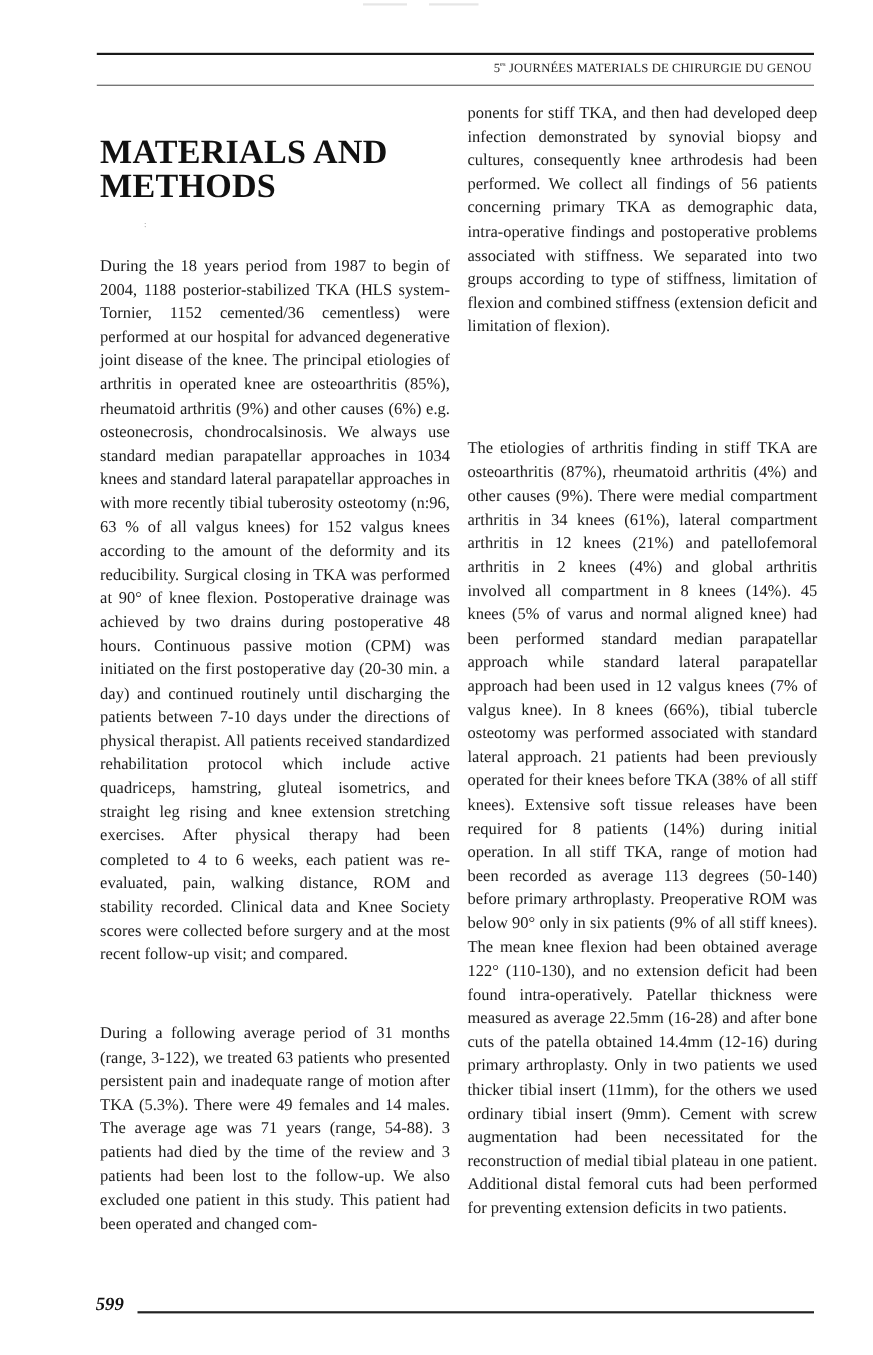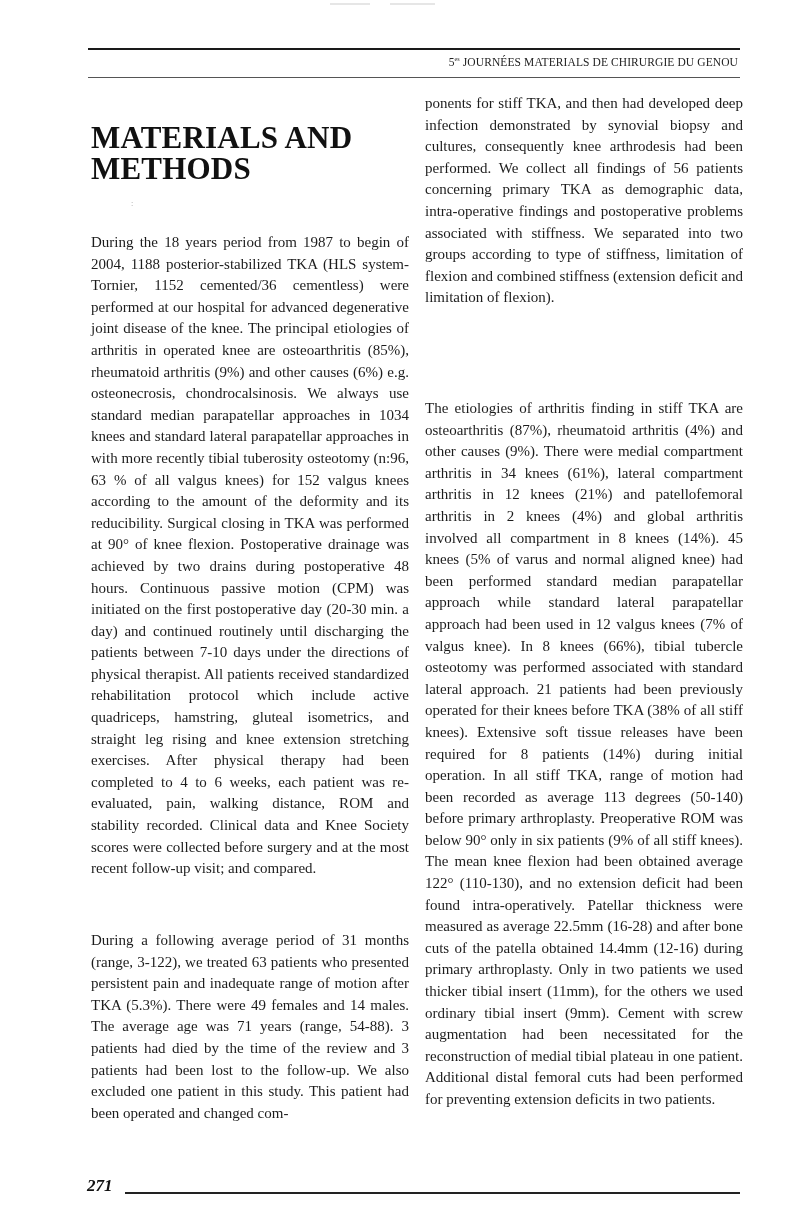--- a/index.html
+++ b/index.html
@@ -119,14 +119,14 @@
   <p class="body">During a following average period of 31 months (range, 3-122), we treated 63 patients who presented persistent pain and inadequate range of motion after TKA (5.3%). There were 49 females and 14 males. The average age was 71 years (range, 54-88). 3 patients had died by the time of the review and 3 patients had been lost to the follow-up. We also excluded one patient in this study. This patient had been operated and changed com-</p>
 </div>
 
 <div class="para-right-1">
   <p class="body">ponents for stiff TKA, and then had developed deep infection demonstrated by synovial biopsy and cultures, consequently knee arthrodesis had been performed. We collect all findings of 56 patients concerning primary TKA as demographic data, intra-operative findings and postoperative problems associated with stiffness. We separated into two groups according to type of stiffness, limitation of flexion and combined stiffness (extension deficit and limitation of flexion).</p>
 </div>
 <div class="para-right-2">
   <p class="body">The etiologies of arthritis finding in stiff TKA are osteoarthritis (87%), rheumatoid arthritis (4%) and other causes (9%). There were medial compartment arthritis in 34 knees (61%), lateral compartment arthritis in 12 knees (21%) and patellofemoral arthritis in 2 knees (4%) and global arthritis involved all compartment in 8 knees (14%). 45 knees (5% of varus and normal aligned knee) had been performed standard median parapatellar approach while standard lateral parapatellar approach had been used in 12 valgus knees (7% of valgus knee). In 8 knees (66%), tibial tubercle osteotomy was performed associated with standard lateral approach. 21 patients had been previously operated for their knees before TKA (38% of all stiff knees). Extensive soft tissue releases have been required for 8 patients (14%) during initial operation. In all stiff TKA, range of motion had been recorded as average 113 degrees (50-140) before primary arthroplasty. Preoperative ROM was below 90° only in six patients (9% of all stiff knees). The mean knee flexion had been obtained average 122° (110-130), and no extension deficit had been found intra-operatively. Patellar thickness were measured as average 22.5mm (16-28) and after bone cuts of the patella obtained 14.4mm (12-16) during primary arthroplasty. Only in two patients we used thicker tibial insert (11mm), for the others we used ordinary tibial insert (9mm). Cement with screw augmentation had been necessitated for the reconstruction of medial tibial plateau in one patient. Additional distal femoral cuts had been performed for preventing extension deficits in two patients.</p>
 </div>
 
-<div class="footer-page">271</div>
+<div class="footer-page">599</div>
 <div class="footer-rule"></div>
 
 </body></html>

